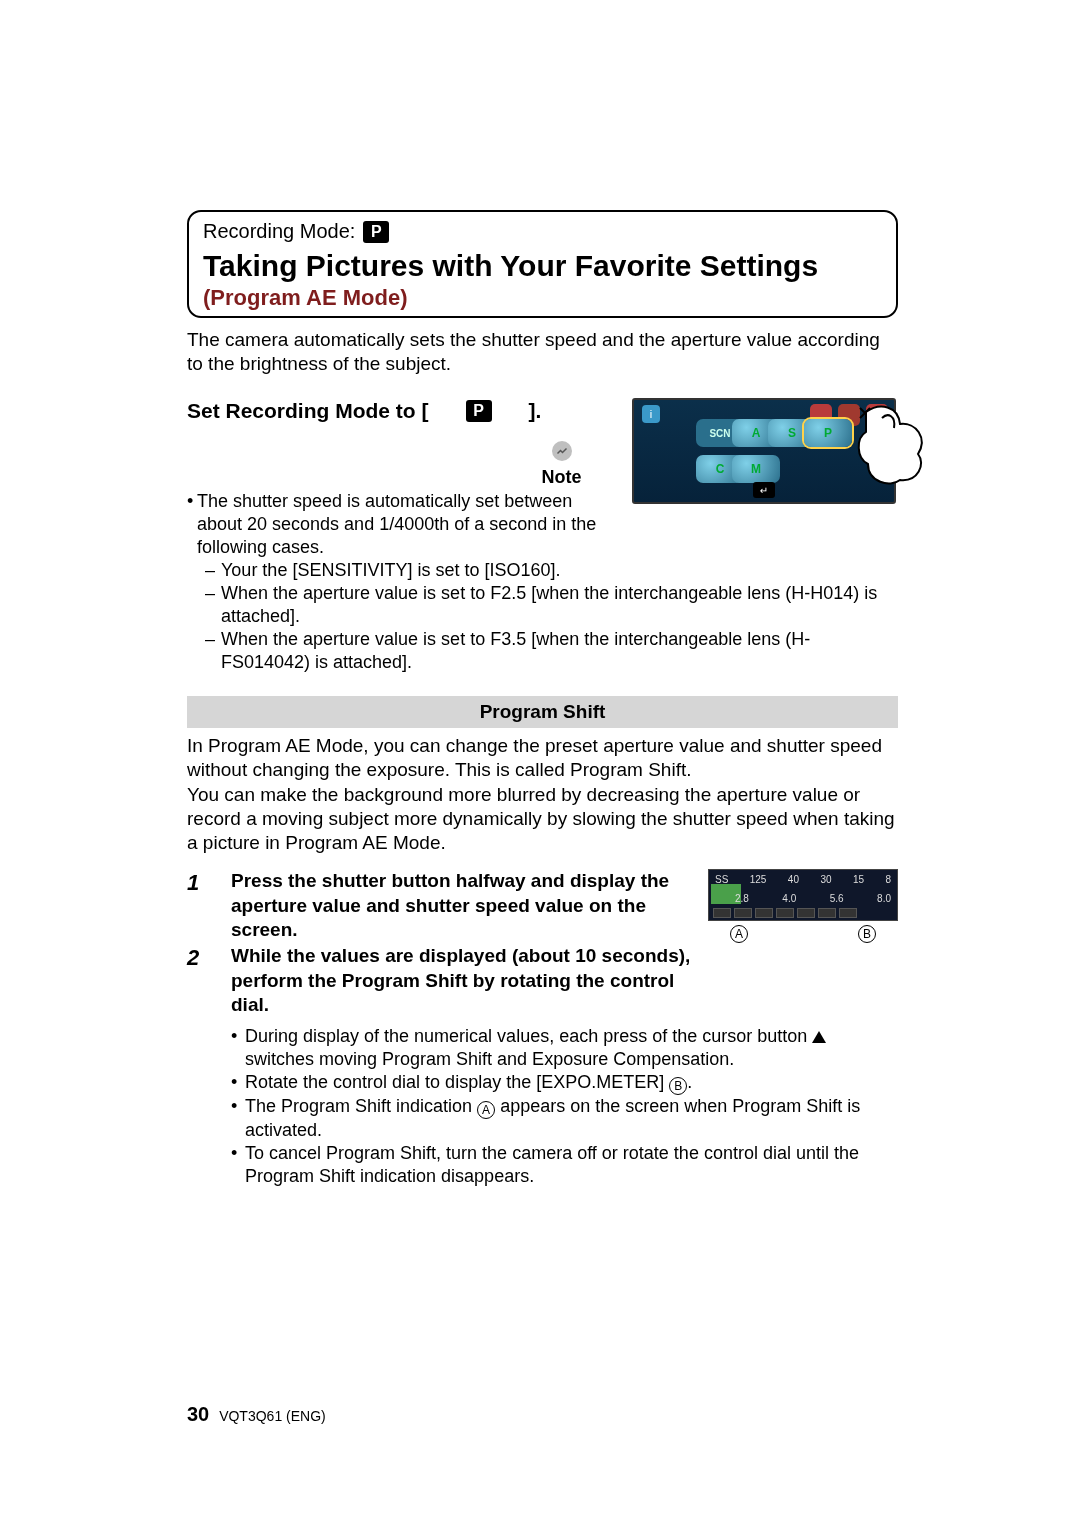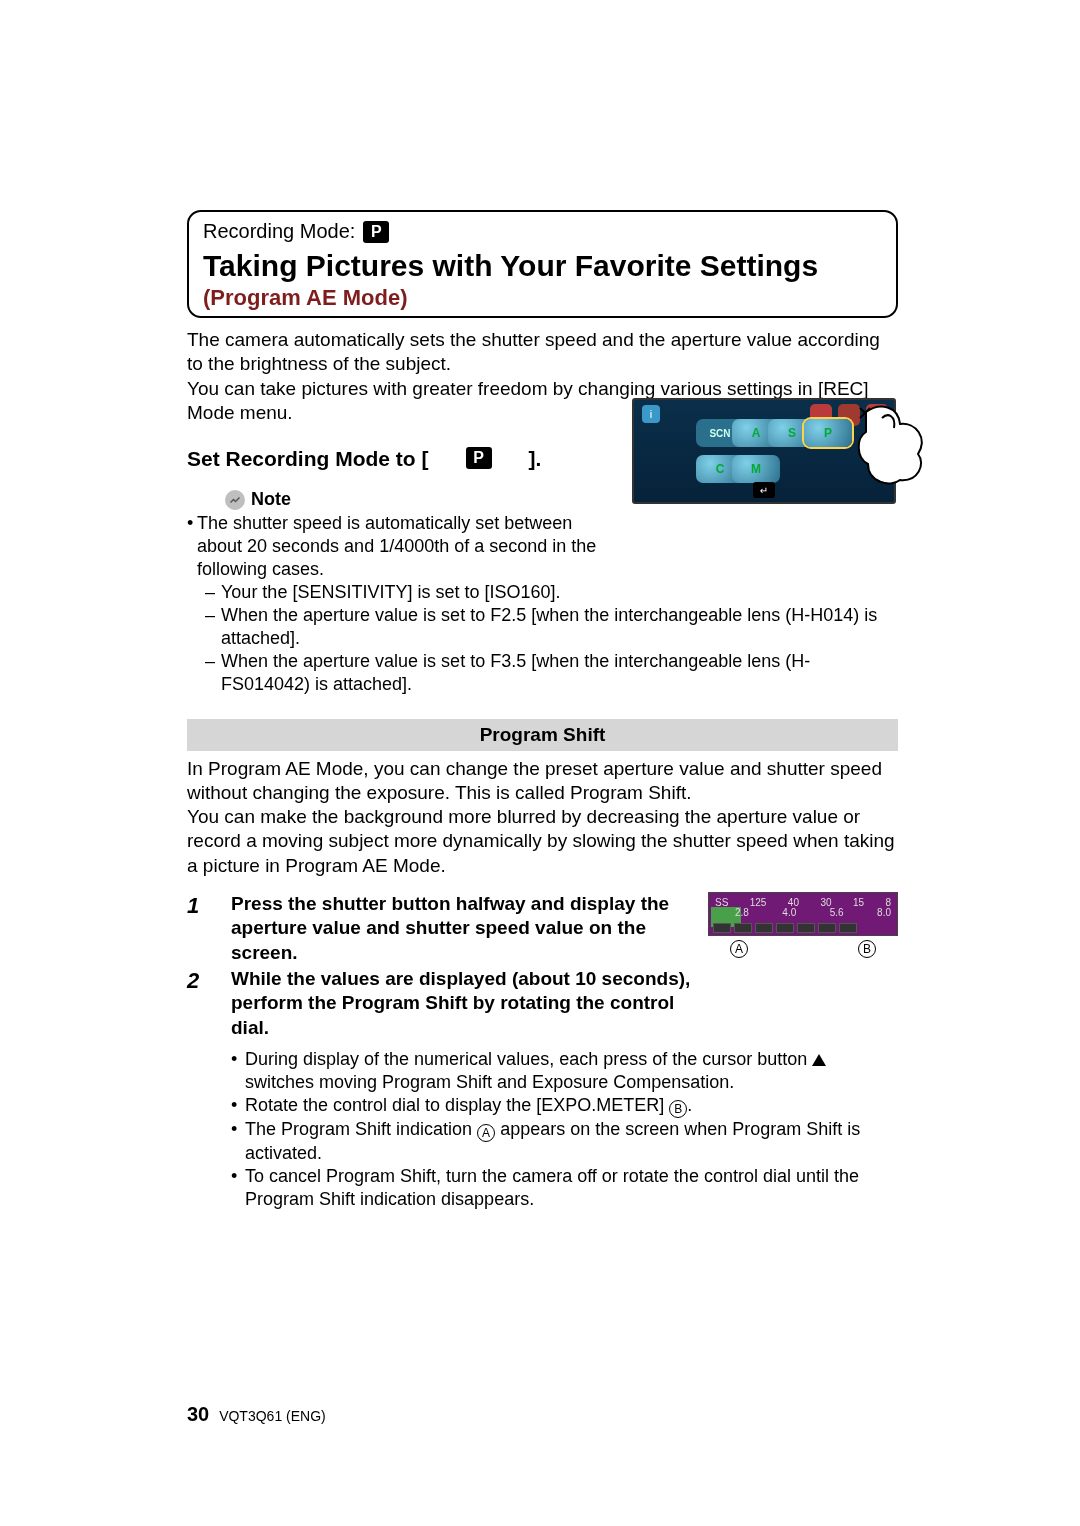--- a/index.html
+++ b/index.html
@@ -5,23 +5,23 @@
   * { box-sizing: border-box; margin: 0; padding: 0; }
   html, body { width: 1080px; height: 1526px; background: #fff; font-family: Arial, Helvetica, sans-serif; color: #000; }
   .page { position: relative; width: 1080px; height: 1526px; padding: 210px 182px 0 187px; }
   .rec-mode-box { border: 2px solid #000; border-radius: 14px; padding: 8px 14px 0 14px; height: 108px; position: relative; }
   .rec-mode-line { font-size: 20px; display: flex; align-items: center; gap: 8px; margin-bottom: 6px; }
   .p-icon { display: inline-flex; width: 26px; height: 22px; background: #000; border-radius: 3px; align-items: center; justify-content: center; }
   .p-icon::after { content: "P"; color: #fff; font-weight: bold; font-size: 16px; font-family: Arial, sans-serif; }
   .title-main { font-size: 30px; font-weight: bold; line-height: 1.15; }
   .title-sub { font-size: 22px; font-weight: bold; color: #7f1d1d; margin-top: 1px; }
   .intro { font-size: 19px; line-height: 1.28; margin-top: 10px; }
-  .set-line { font-size: 21px; font-weight: bold; margin-top: 22px; display: flex; align-items: flex-start; flex-wrap: wrap; gap: 35px; }
+  .set-line { font-size: 21px; font-weight: bold; margin-top: 22px; display: flex; align-items: center; flex-wrap: wrap; gap: 35px; }
   .set-line .pre { margin-right: 0; }
-  .note-row { display: flex; align-items: center; gap: 6px; margin: 18px 0 2px 38px; }
+  .note-row { display: flex; align-items: center; gap: 6px; margin: 18px 0 2px 38px; flex-direction: column; }
   .note-icon { width: 20px; height: 20px; border-radius: 50%; background: #bfbfbf; display: inline-flex; align-items: center; justify-content: center; }
   .note-icon svg { width: 12px; height: 12px; }
   .note-label { font-size: 18px; font-weight: bold; }
   .note-bullets { font-size: 18px; line-height: 1.28; margin-right: 280px; }
   .note-bullets .b { display: flex; }
   .note-bullets .b .dot { width: 10px; flex: 0 0 10px; }
   .note-sub { margin-left: 18px; display: flex; }
   .note-sub .dash { width: 16px; flex: 0 0 16px; }
   .note-bullets.full { margin-right: 0; }
   .section-bar { background: #d6d6d6; text-align: center; font-size: 19px; font-weight: bold; padding: 5px 0; margin-top: 22px; }
@@ -43,21 +43,21 @@
   .mode-lcd .right-icons { position: absolute; right: 6px; top: 4px; display: flex; gap: 6px; }
   .mode-lcd .chip { width: 22px; height: 22px; border-radius: 5px; background: #b93b3b; }
   .mode-lcd .chip2 { background: #a0392f; }
   .mode-lcd .center-icons { position: absolute; left: 50%; top: 50%; transform: translate(-50%,-50%); display: grid; grid-template-columns: repeat(4,28px); grid-template-rows: repeat(2,28px); gap: 8px; }
   .mode-lcd .ci { width: 48px; height: 28px; border-radius: 7px; background: radial-gradient(circle at 30% 30%, #7fd0e8, #2b6f8c); color:#083; font-size:12px; display:flex;align-items:center;justify-content:center; color:#0a3; font-weight:bold;}
   .mode-lcd .ci.sel { box-shadow: 0 0 0 2px #ffd24a; }
   .mode-lcd .scn { grid-column: 1; grid-row: 1; background:#2a6f8c; color:#cfe; font-size:10px;}
   .mode-lcd .ret { background:#000; color:#fff; position:absolute; left:50%; bottom:4px; transform:translateX(-50%); width:22px;height:16px;border-radius:3px;font-size:10px;display:flex;align-items:center;justify-content:center;}
   .hand { position: absolute; right: -44px; top: 0px; }
   .expo-fig { width: 190px; flex: 0 0 190px; }
-  .expo-bar { width: 190px; height: 44px; background: #701a75; border: 1px solid #444; position: relative; }
+  .expo-bar { width: 190px; height: 52px; background: #0f172a; border: 1px solid #444; position: relative; }
   .expo-bar .scale-top { position: absolute; top: 4px; left: 6px; right: 6px; display: flex; justify-content: space-between; color: #ddd; font-size: 10px; }
   .expo-bar .scale-bot { position: absolute; bottom: 15px; left: 26px; right: 6px; display: flex; justify-content: space-between; color: #ddd; font-size: 10px; }
   .expo-bar .green { position: absolute; left: 2px; top: 14px; width: 30px; height: 20px; background: #4aa04a; }
   .expo-bar .row-icons { position:absolute; bottom:2px; left:4px; right:4px; display:flex; gap:3px; }
   .expo-bar .ri { width:18px; height:10px; background:#333; border:1px solid #555;}
   .expo-lbls { display: flex; justify-content: space-between; padding: 4px 22px 0 22px; font-size: 15px; }
   .footer { position: absolute; left: 187px; bottom: 100px; font-size: 14px; }
   .footer .pn { font-size: 20px; font-weight: bold; margin-right: 6px; }
 </style>
 </head>
@@ -69,21 +69,20 @@
     <div class="rec-mode-line">
       <span>Recording Mode:</span>
       <span class="p-icon"></span>
     </div>
     <div class="title-main">Taking Pictures with Your Favorite Settings</div>
     <div class="title-sub">(Program AE Mode)</div>
   </div>
 
   <div class="intro">
     <div>The camera automatically sets the shutter speed and the aperture value according to the brightness of the subject.</div>
-    <div>You can take pictures with greater freedom by changing various settings in [REC] Mode menu.</div>
   </div>
 
   <div class="set-line">
     <span class="pre">Set Recording Mode to [</span>
     <span class="p-icon" style="margin:0 2px;"></span>
     <span>].</span>
   </div>
 
   <div class="note-row">
     <span class="note-icon">

